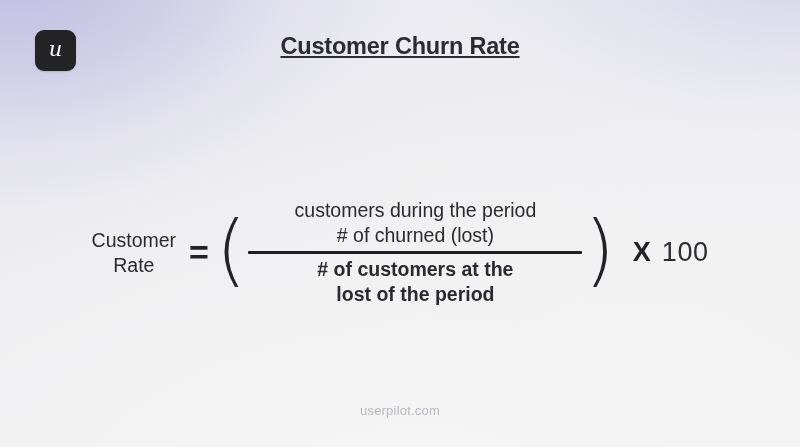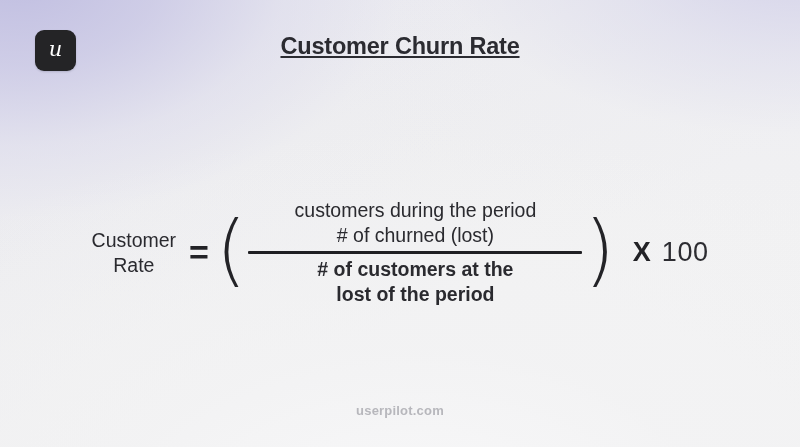--- a/index.html
+++ b/index.html
@@ -162,21 +162,20 @@
   
   #footer {
     position: absolute;
     left: 0;
     right: 0;
     top: 403px;
     text-align: center;
     font-size: 13px;
     color: #b7b7bc;
     letter-spacing: 0.2px;
-    font-weight: bold;
   }
 </style>
 </head>
 <body>
 
 <div id="canvas">
 
   <div id="logo-badge">
     <span class="mark">u</span>
   </div>

